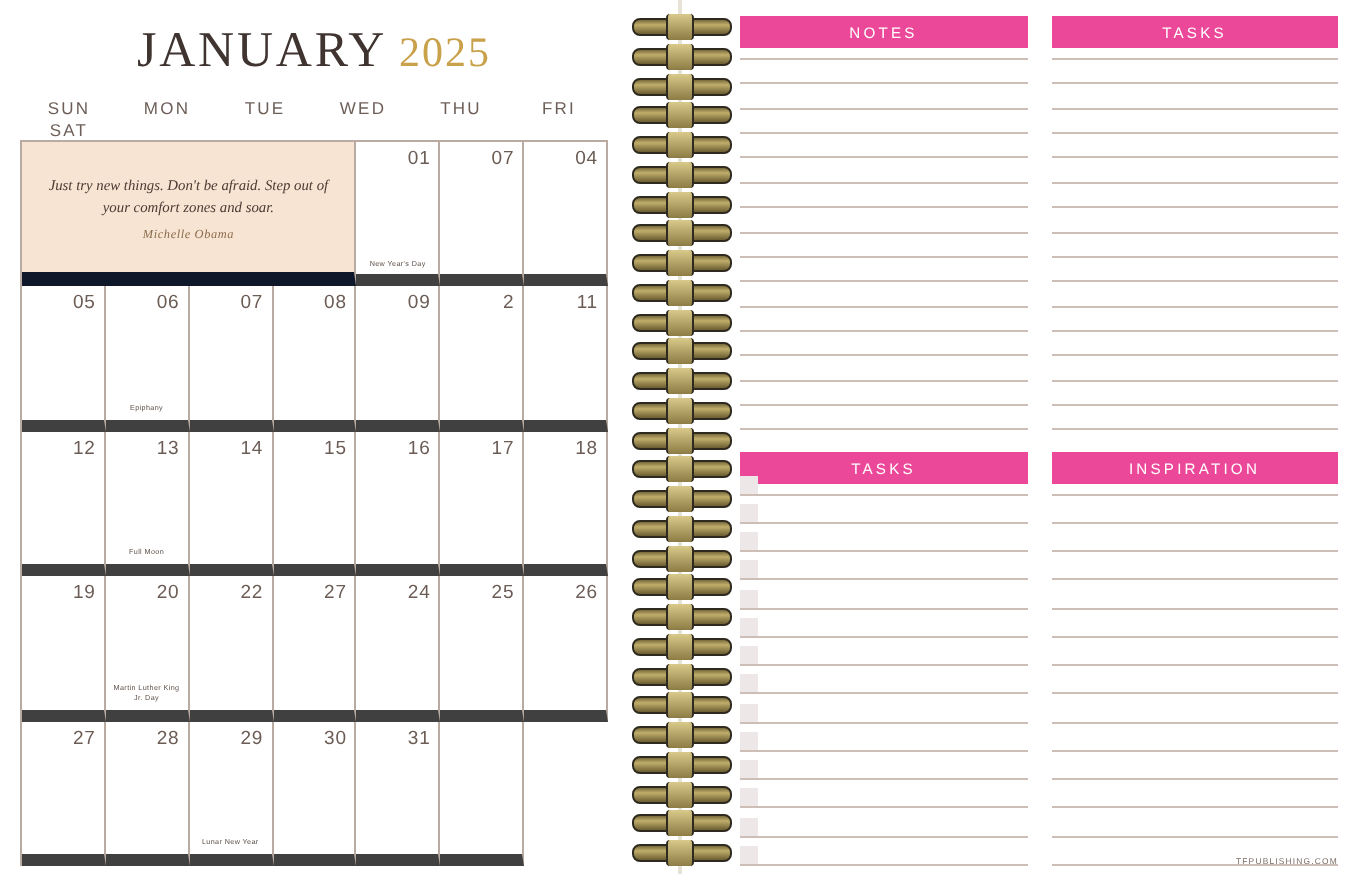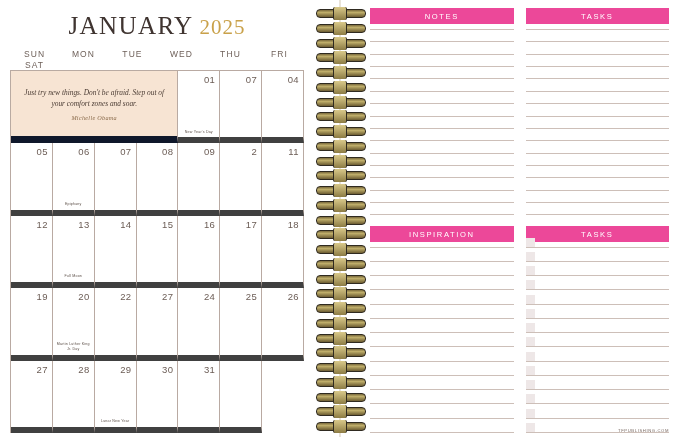--- a/index.html
+++ b/index.html
@@ -533,83 +533,83 @@
             <div class="line"></div>
             <div class="line"></div>
             <div class="line"></div>
             <div class="line"></div>
           </div>
       </div>
     </div>
 
     <div class="quad-row bottom">
       <div class="panel">
+        <div class="panel-title">TASKS</div>
+        <div class="task-lines">
+            <div class="task-line">
+              <div class="box"></div>
+            </div>
+            <div class="task-line">
+              <div class="box"></div>
+            </div>
+            <div class="task-line">
+              <div class="box"></div>
+            </div>
+            <div class="task-line">
+              <div class="box"></div>
+            </div>
+            <div class="task-line">
+              <div class="box"></div>
+            </div>
+            <div class="task-line">
+              <div class="box"></div>
+            </div>
+            <div class="task-line">
+              <div class="box"></div>
+            </div>
+            <div class="task-line">
+              <div class="box"></div>
+            </div>
+            <div class="task-line">
+              <div class="box"></div>
+            </div>
+            <div class="task-line">
+              <div class="box"></div>
+            </div>
+            <div class="task-line">
+              <div class="box"></div>
+            </div>
+            <div class="task-line">
+              <div class="box"></div>
+            </div>
+            <div class="task-line">
+              <div class="box"></div>
+            </div>
+            <div class="task-line">
+              <div class="box"></div>
+            </div>
+          </div>
+      </div>
+      <div class="panel">
         <div class="panel-title">INSPIRATION</div>
         <div class="lines">
             <div class="line"></div>
             <div class="line"></div>
             <div class="line"></div>
             <div class="line"></div>
             <div class="line"></div>
             <div class="line"></div>
             <div class="line"></div>
             <div class="line"></div>
             <div class="line"></div>
             <div class="line"></div>
             <div class="line"></div>
             <div class="line"></div>
             <div class="line"></div>
             <div class="line"></div>
           </div>
       </div>
-      <div class="panel">
-        <div class="panel-title">TASKS</div>
-        <div class="task-lines">
-            <div class="task-line">
-              <div class="box"></div>
-            </div>
-            <div class="task-line">
-              <div class="box"></div>
-            </div>
-            <div class="task-line">
-              <div class="box"></div>
-            </div>
-            <div class="task-line">
-              <div class="box"></div>
-            </div>
-            <div class="task-line">
-              <div class="box"></div>
-            </div>
-            <div class="task-line">
-              <div class="box"></div>
-            </div>
-            <div class="task-line">
-              <div class="box"></div>
-            </div>
-            <div class="task-line">
-              <div class="box"></div>
-            </div>
-            <div class="task-line">
-              <div class="box"></div>
-            </div>
-            <div class="task-line">
-              <div class="box"></div>
-            </div>
-            <div class="task-line">
-              <div class="box"></div>
-            </div>
-            <div class="task-line">
-              <div class="box"></div>
-            </div>
-            <div class="task-line">
-              <div class="box"></div>
-            </div>
-            <div class="task-line">
-              <div class="box"></div>
-            </div>
-          </div>
-      </div>
     </div>
 
     <div class="footer-brand">TFPUBLISHING.COM</div>
   </div>
 
 </div>
 
 </body></html>

